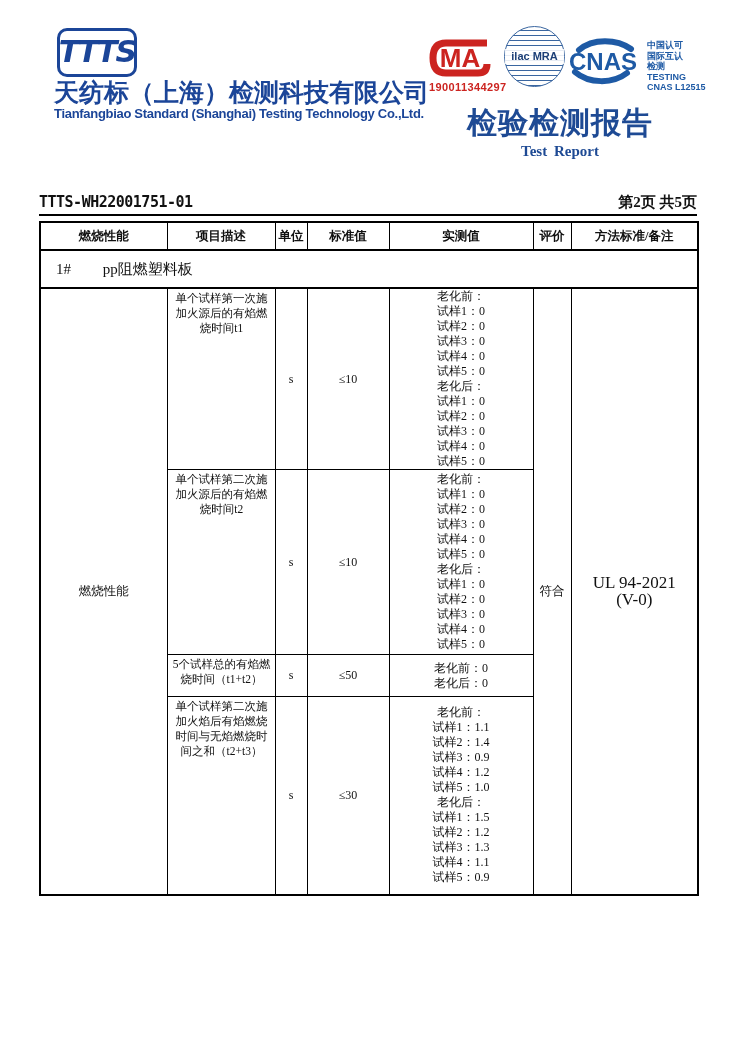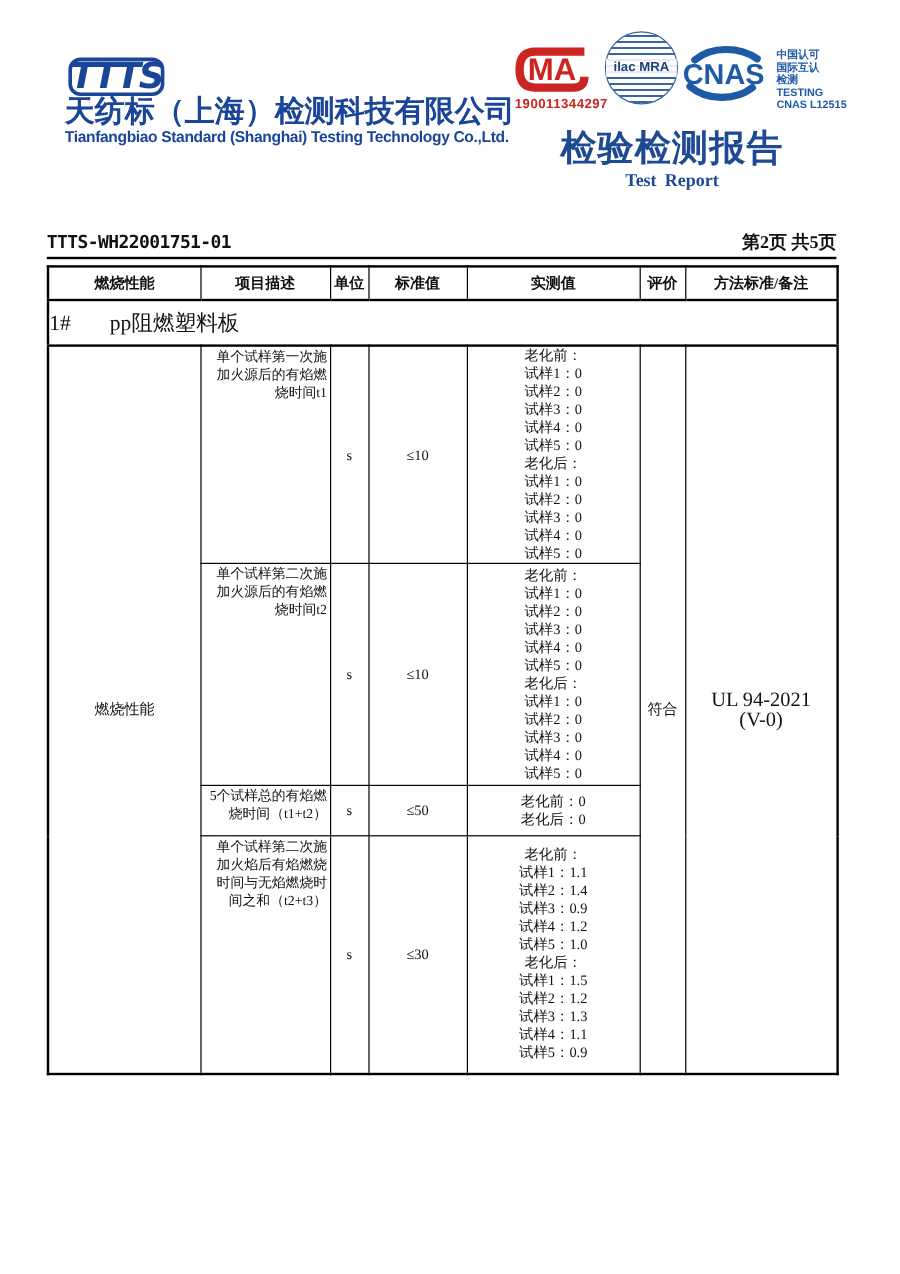--- a/index.html
+++ b/index.html
@@ -5,26 +5,26 @@
   * { margin:0; padding:0; box-sizing:border-box; }
   html,body { background:#e8e8e8; }
   .page {
     position:relative; width:750px; height:1062px; margin:0 auto;
     background:#ffffff; overflow:hidden;
     font-family:"Liberation Serif","DejaVu Serif",serif; color:#111;
   }
 
   
   .logo-box {
-    position:absolute; left:57px; top:28px; width:80px; height:32px;
+    position:absolute; left:57px; top:28px; width:80px; height:49px;
     border:3.5px solid #1b4598; border-radius:10px;
     display:flex; align-items:center; justify-content:center;
     font-family:"DejaVu Sans","Liberation Sans",sans-serif;
     font-style:italic; font-weight:800; font-size:30px; letter-spacing:-2px;
-    color:#1b4598; padding-bottom:2px;margin-top:20px;
+    color:#1b4598; padding-bottom:2px;
   }
   .company-cn {
     position:absolute; left:54px; top:76px; width:360px;
     font-size:25px; font-weight:700; color:#1b4598; white-space:nowrap;
   }
   .company-en {
     position:absolute; left:54px; top:106px; width:380px;
     font-family:"Liberation Sans","DejaVu Sans",sans-serif;
     font-size:13px; font-weight:700; letter-spacing:-0.3px; color:#1b4598;
     white-space:nowrap;
@@ -72,27 +72,27 @@
   table.report {
     margin-top:5px; width:658px; table-layout:fixed;
     border-collapse:collapse; border:2.5px solid #000;
   }
   .report th, .report td { border:1px solid #000; overflow:hidden; }
   .report thead th {
     height:28px; font-size:12.5px; font-weight:600; text-align:center;
     border-bottom:2px solid #000;
   }
   .sample-row td {
-    height:38px; font-size:18px; text-align:left; 
+    height:38px; font-size:15px; text-align:left; padding-left:15px;
     border-bottom:2px solid #000;
   }
   .sample-name { margin-left:28px; }
   .cell-item, .cell-eval { text-align:center; font-size:12.5px; vertical-align:middle; }
   .cell-desc {
-    vertical-align:top; text-align:right; padding:2px 2px 0 3px;
+    vertical-align:top; text-align:center; padding:2px 2px 0 3px;
     font-size:11.5px; line-height:15px;margin-left:40px;
   }
   .cell-unit, .cell-std { text-align:center; font-size:12px; vertical-align:middle; }
   .cell-meas {
     text-align:center; font-size:12px; line-height:15px;
     vertical-align:middle; white-space:pre-line;
   }
   .cell-method {
     text-align:center; font-size:17px; line-height:17px;
     vertical-align:middle; white-space:pre-line;

